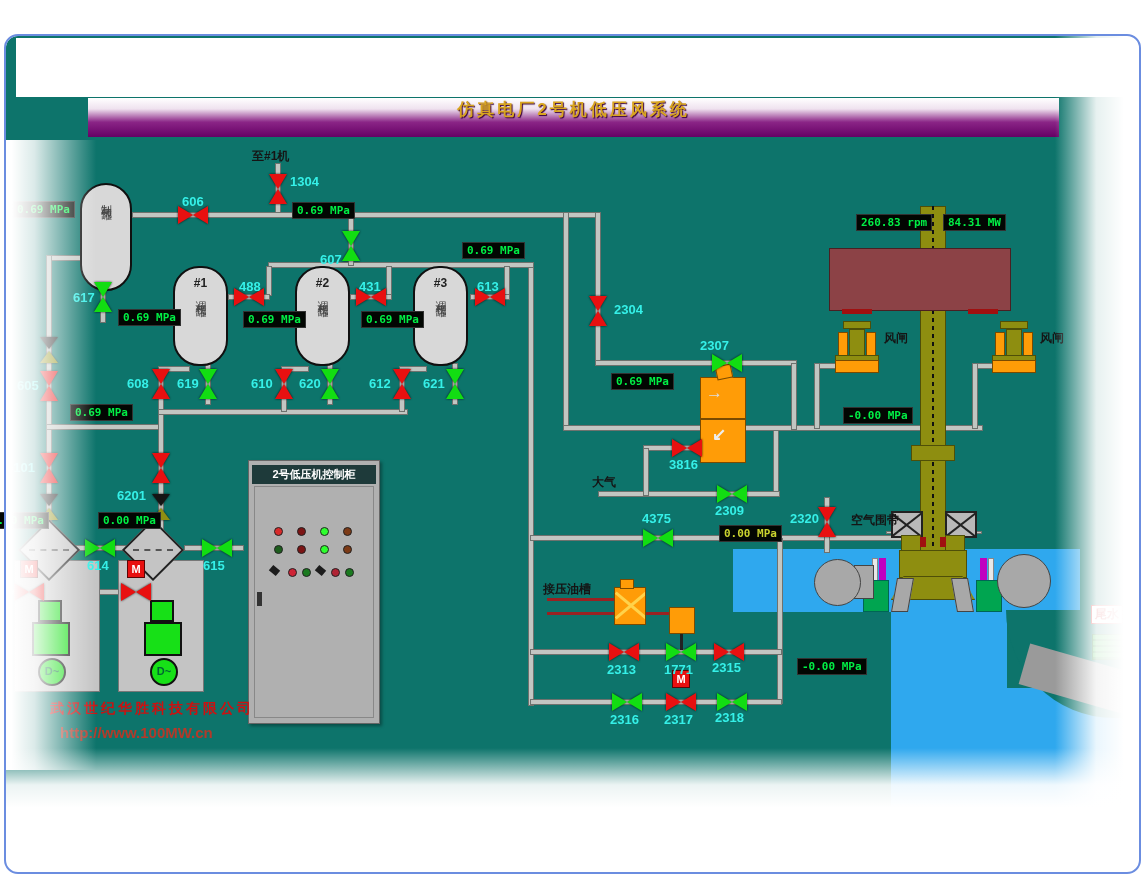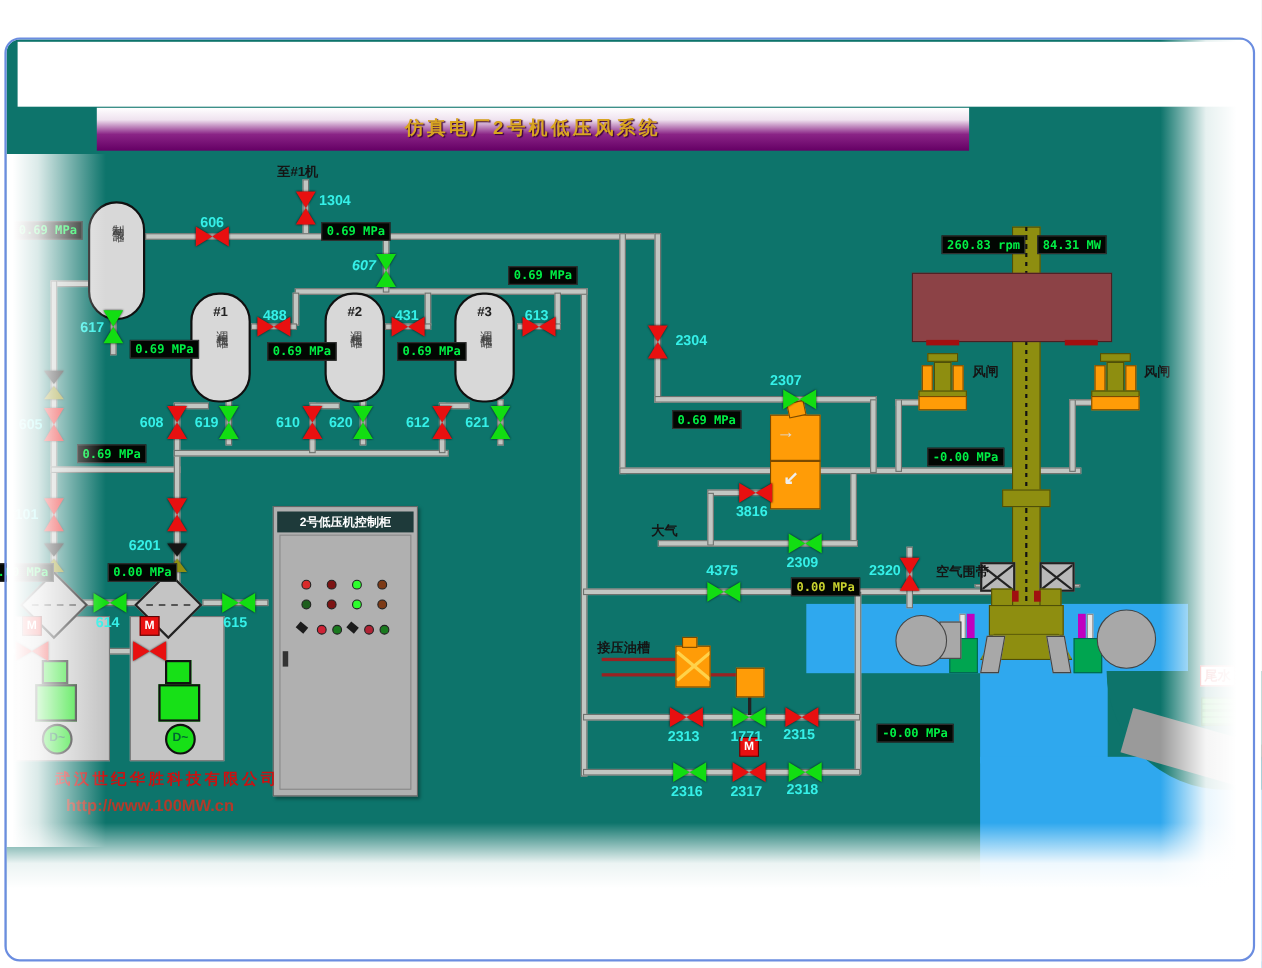--- a/index.html
+++ b/index.html
@@ -45,23 +45,23 @@
   .pump-circle{position:absolute;border-radius:50%;background:#17e017;border:2px solid #111;z-index:4;
                color:#063;font:bold 11px "Liberation Sans",sans-serif;text-align:center;line-height:22px;}
 </style>
 </head>
 <body>
 
 <div id="canvas">
 
   <div class="abs teal" style="left:6px;top:36px;width:1135px;height:838px;"></div>
 
-  <div class="abs" style="left:88px;top:98px;width:793px;height:39px;z-index:5;
+  <div class="abs" style="left:88px;top:98px;width:971px;height:39px;z-index:5;
               background:linear-gradient(180deg,#ffffff 0%,#efe2ef 28%,#8a2486 62%,#650065 100%);
-              display:flex;align-items:center;justify-content:center;">
+              display:flex;align-items:flex-start;justify-content:center;">
     <span style="color:#d8a520;font-weight:bold;font-size:17px;letter-spacing:3px;padding-bottom:3px;text-shadow:1px 1px 1px #3a003a;">仿真电厂2号机低压风系统</span>
   </div>
 
   <div class="struct olive" style="left:920px;top:206px;width:26px;height:380px;"></div>
   <div class="struct" style="left:932px;top:206px;width:2px;height:380px;z-index:3;background:repeating-linear-gradient(180deg,#111 0 4px,transparent 4px 8px);"></div>
   <div class="struct" style="left:829px;top:248px;width:182px;height:63px;background:#8c4246;border:1px solid #4a1f22;"></div>
   <div class="struct" style="left:842px;top:309px;width:30px;height:5px;background:#a01010;"></div>
   <div class="struct" style="left:968px;top:309px;width:30px;height:5px;background:#a01010;"></div>
   <div class="struct olive" style="left:911px;top:445px;width:44px;height:16px;"></div>
   <div class="struct olive" style="left:915px;top:572px;width:36px;height:12px;"></div>
@@ -233,21 +233,21 @@
     <div class="vlabel" style="left: 290px; top: 174px;">1304</div>
     <div class="valve" style="left: 178px; top: 206px; width: 30px; height: 18px;">
       <i class="tri tl" style="border-left-color: rgb(232, 16, 16);"></i>
       <i class="tri tr" style="border-right-color: rgb(232, 16, 16);"></i>
     </div>
     <div class="vlabel" style="left: 182px; top: 194px;">606</div>
     <div class="valve" style="left: 342px; top: 231px; width: 18px; height: 30px;">
       <i class="tri tt" style="border-top-color: rgb(18, 221, 18);"></i>
       <i class="tri tb" style="border-bottom-color: rgb(18, 221, 18);"></i>
     </div>
-    <div class="vlabel" style="left: 320px; top: 233px; font-style: italic;">607</div>
+    <div class="vlabel" style="left: 320px; top: 252px;">607</div>
     <div class="valve" style="left: 234px; top: 288px; width: 30px; height: 18px;">
       <i class="tri tl" style="border-left-color: rgb(232, 16, 16);"></i>
       <i class="tri tr" style="border-right-color: rgb(232, 16, 16);"></i>
     </div>
     <div class="vlabel" style="left: 239px; top: 279px;">488</div>
     <div class="valve" style="left: 356px; top: 288px; width: 30px; height: 18px;">
       <i class="tri tl" style="border-left-color: rgb(232, 16, 16);"></i>
       <i class="tri tr" style="border-right-color: rgb(232, 16, 16);"></i>
     </div>
     <div class="vlabel" style="left: 359px; top: 279px;">431</div>

